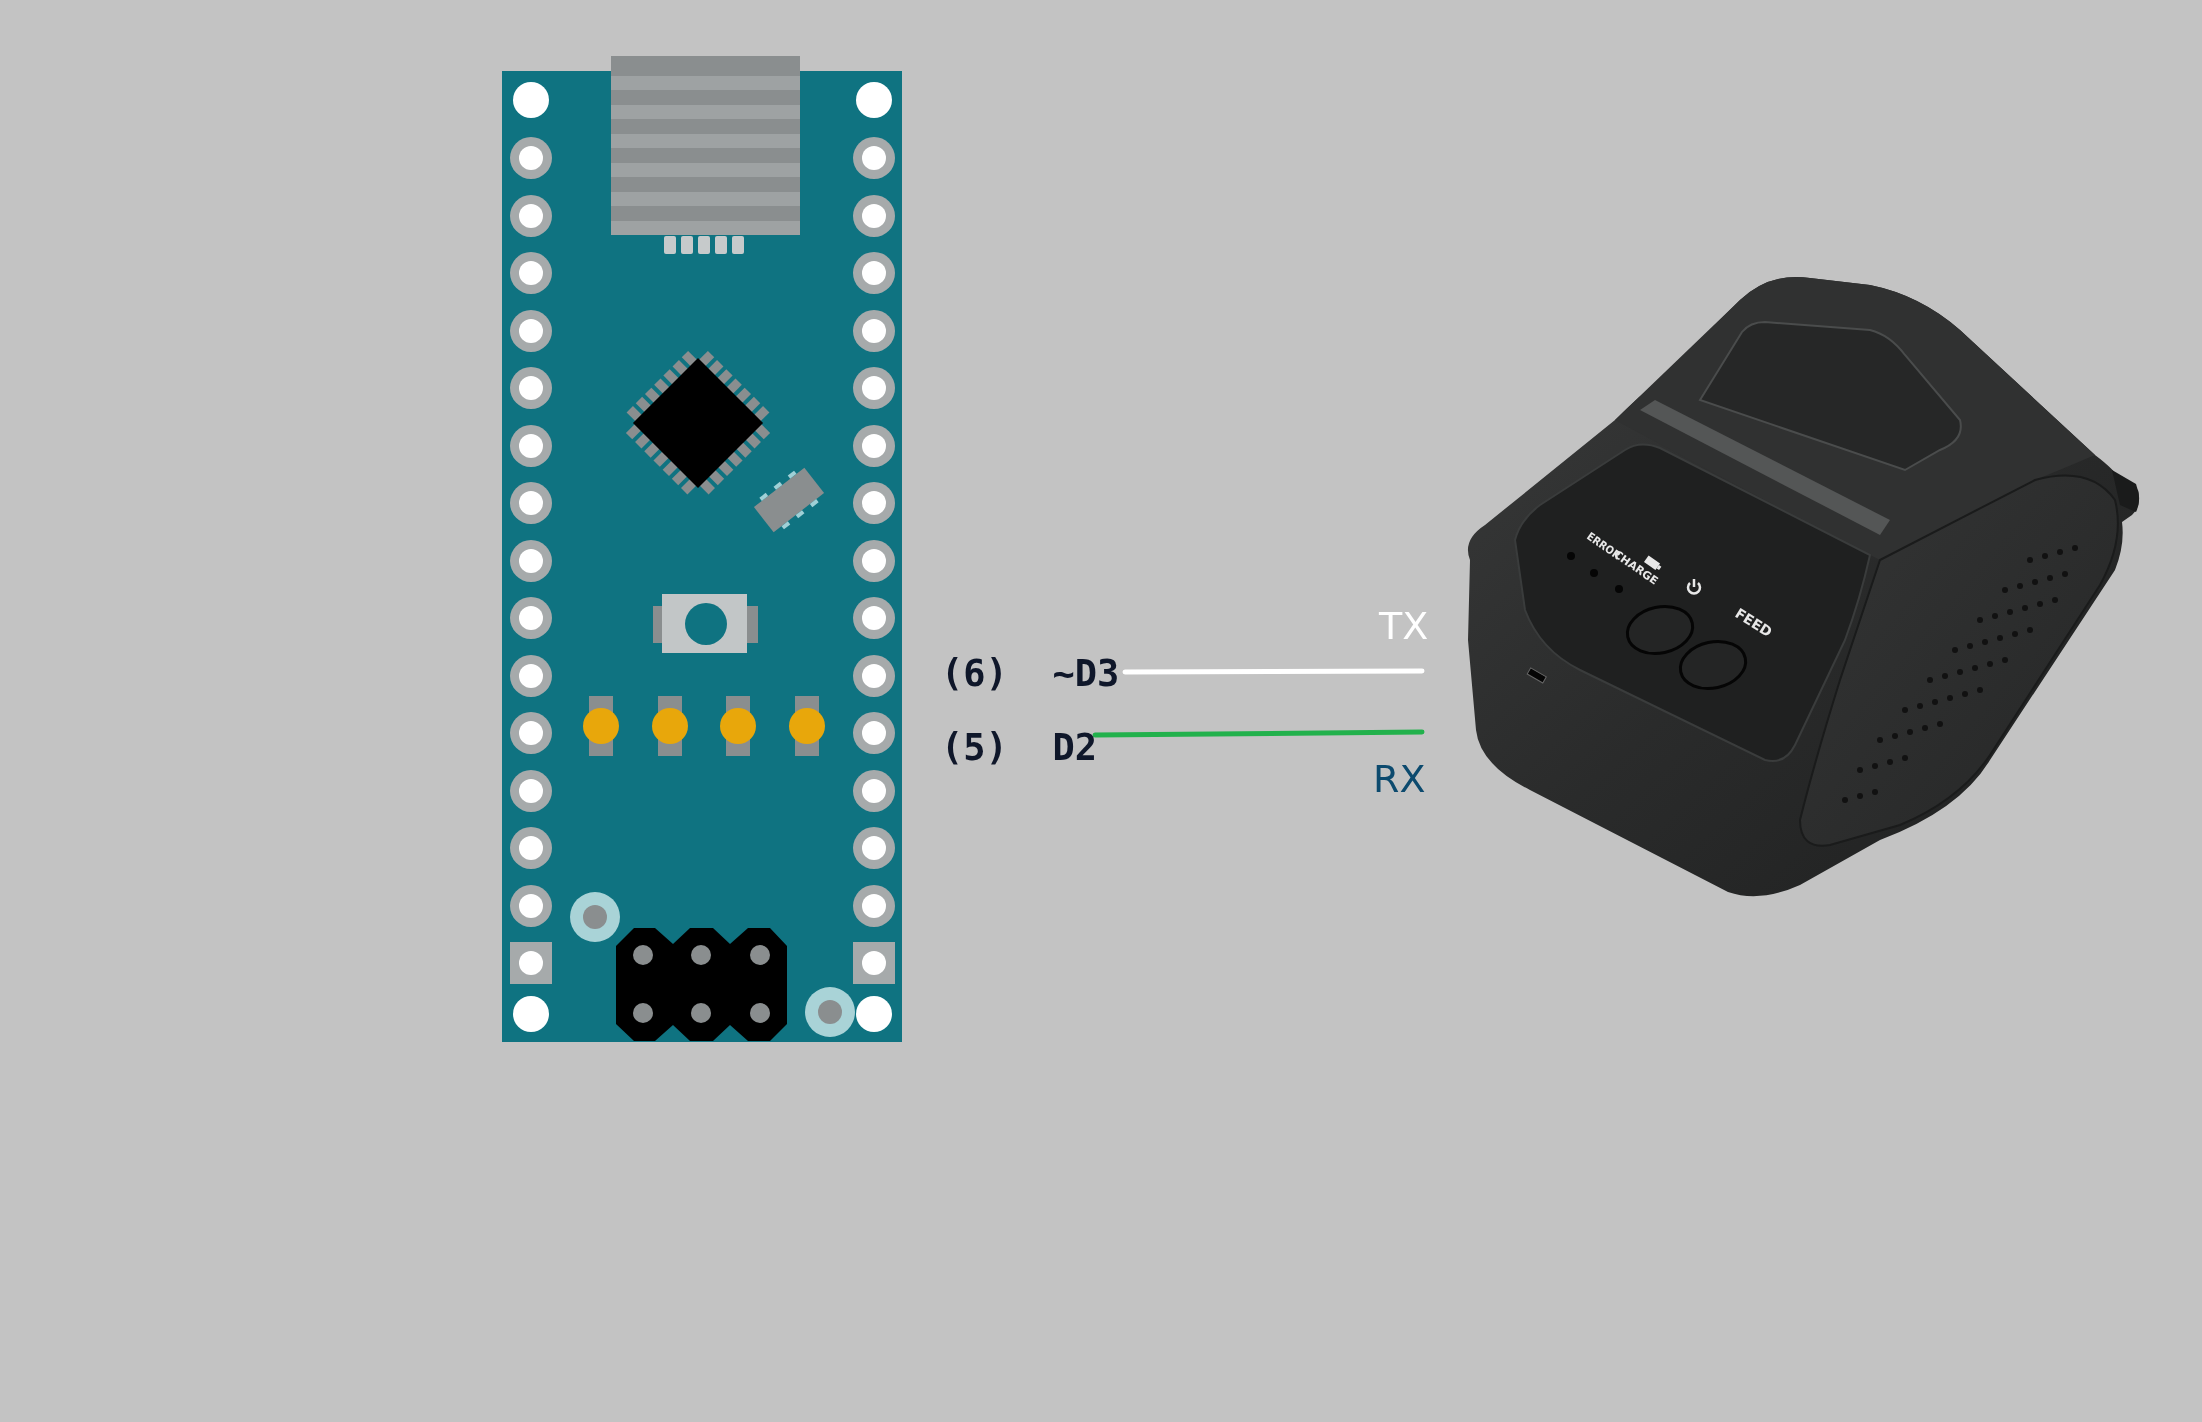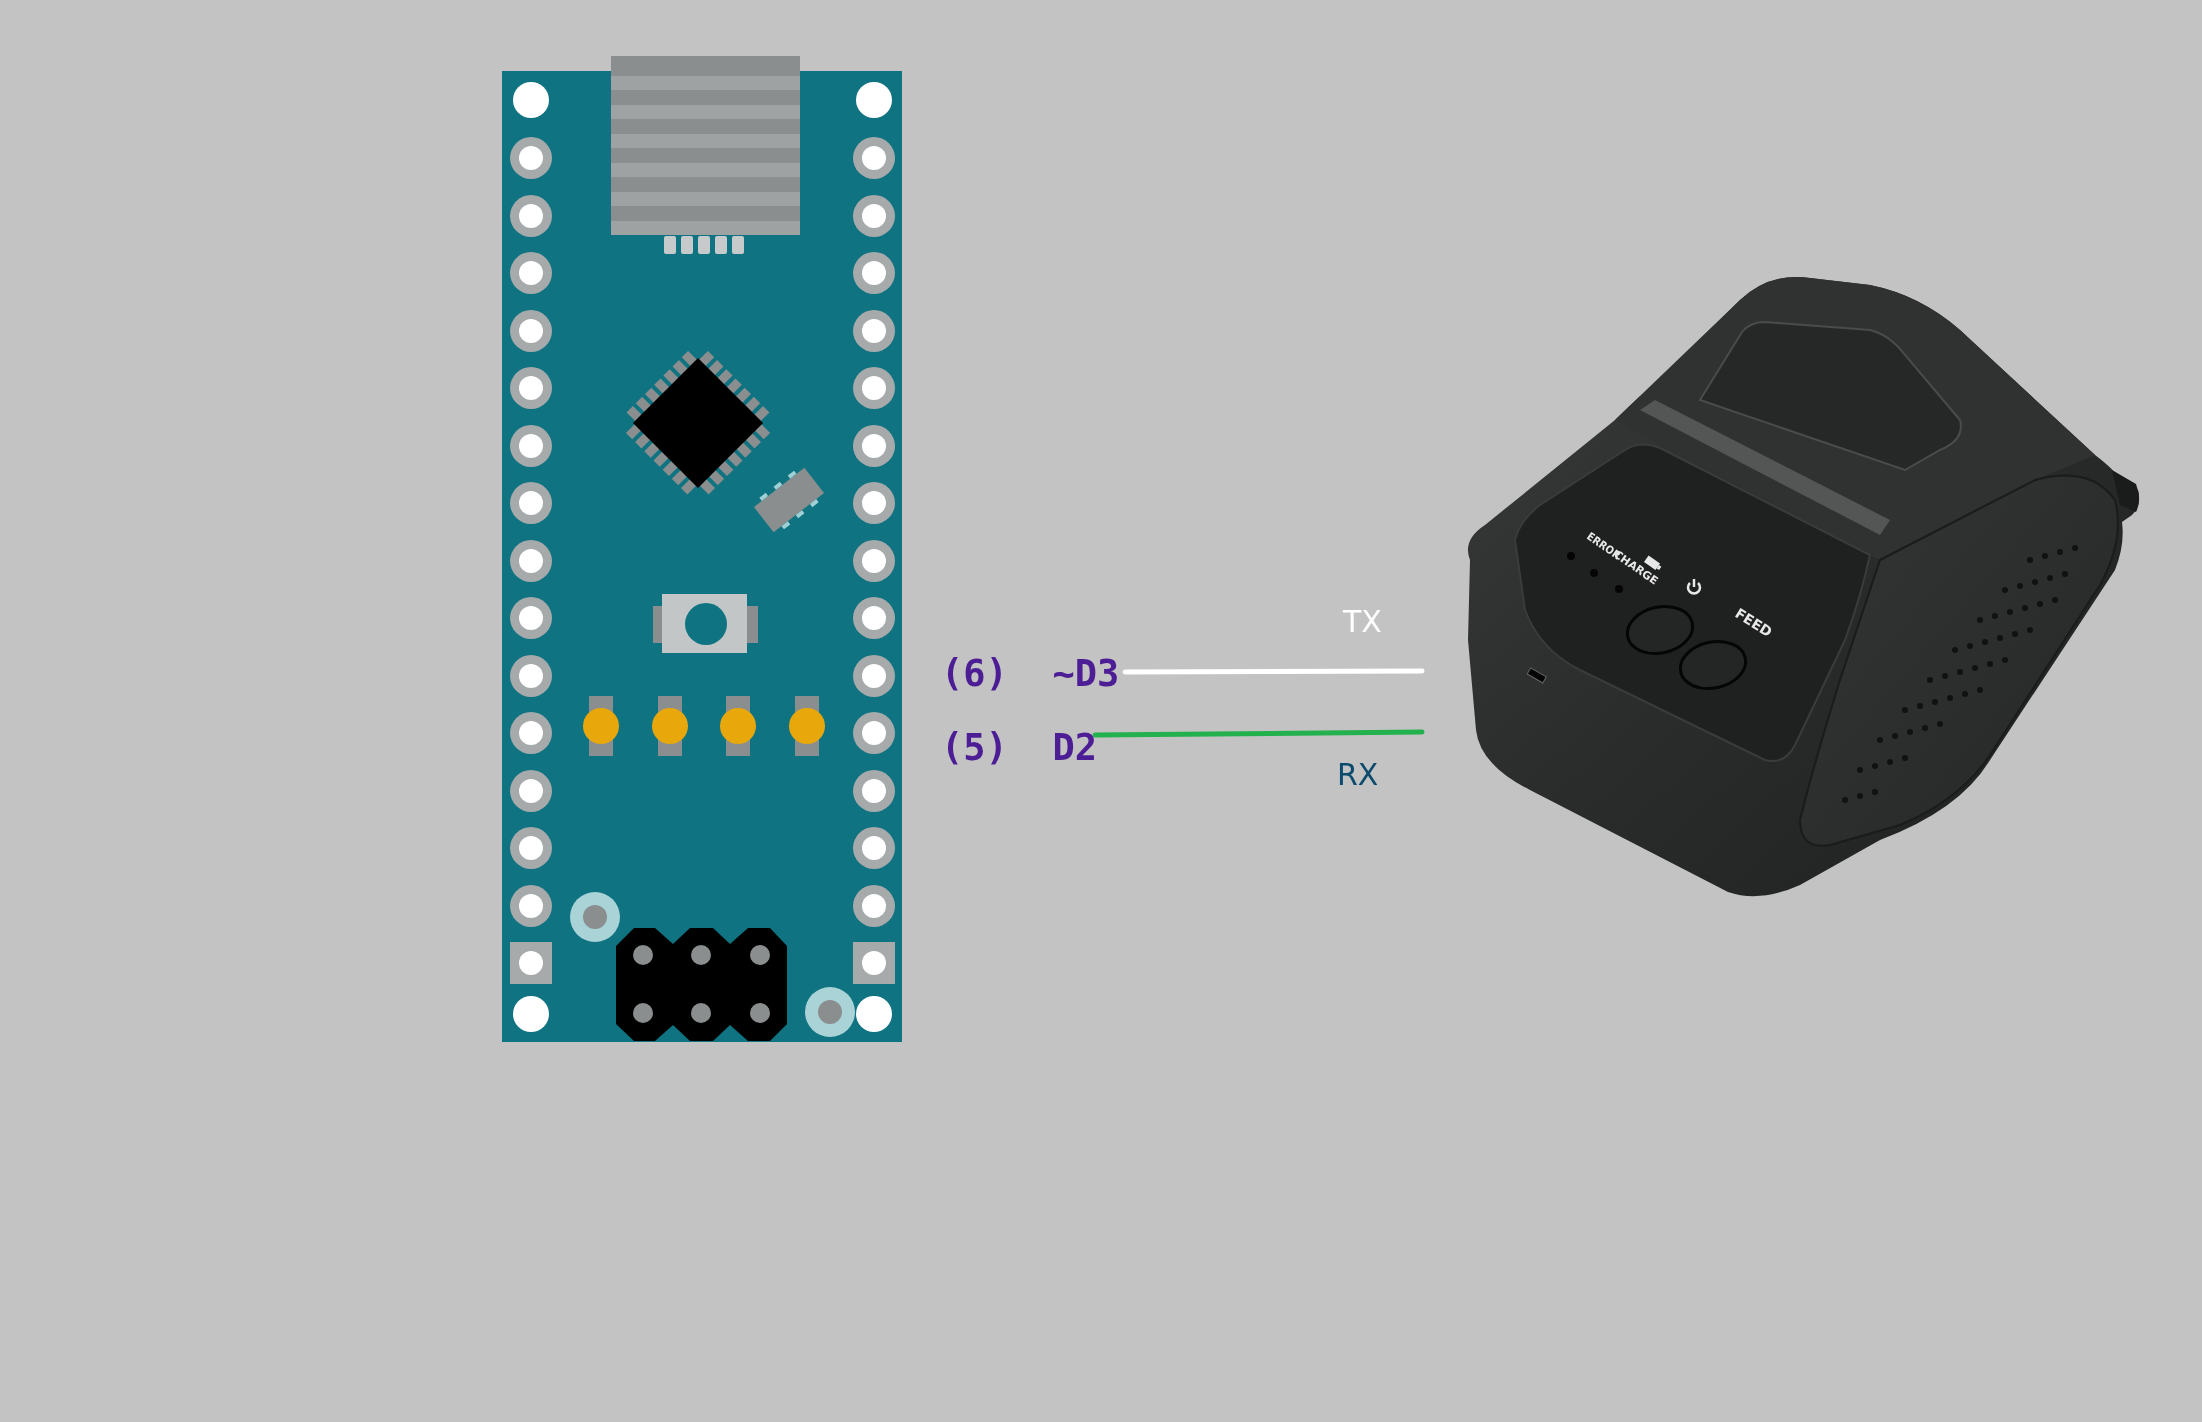--- a/index.html
+++ b/index.html
@@ -1,19 +1,19 @@
 <!DOCTYPE html>
 <html><head>
 <meta charset="utf-8">
 <style>
   html, body { margin:0; padding:0; }
   body { width:2202px; height:1422px; background:#c3c3c3; position:relative; overflow:hidden; font-family:"DejaVu Sans", sans-serif; }
   #diagram { position:absolute; left:0; top:0; width:2202px; height:1422px; }
-  .pin-label { position:absolute; font-family:"DejaVu Sans Mono", monospace; font-weight:bold; font-size:37px; color:#4c1d95; white-space:pre; line-height:1; }
-  .sig-label { position:absolute; font-family:"DejaVu Sans", sans-serif; font-size:30px; line-height:1; }
+  .pin-label { position:absolute; font-family:"DejaVu Sans Mono", monospace; font-weight:bold; font-size:37px; color:#0f172a; white-space:pre; line-height:1; }
+  .sig-label { position:absolute; font-family:"DejaVu Sans", sans-serif; font-size:38px; line-height:1;margin-left:36px; }
 </style>
 </head>
 <body>
 
 <svg id="diagram" viewBox="0 0 2202 1422" xmlns="http://www.w3.org/2000/svg">
   <defs>
     <linearGradient id="printerBody" x1="0" y1="0" x2="1" y2="1">
       <stop offset="0" stop-color="#3a3b3b"></stop>
       <stop offset="0.5" stop-color="#2a2b2b"></stop>
       <stop offset="1" stop-color="#1e1f1f"></stop>

